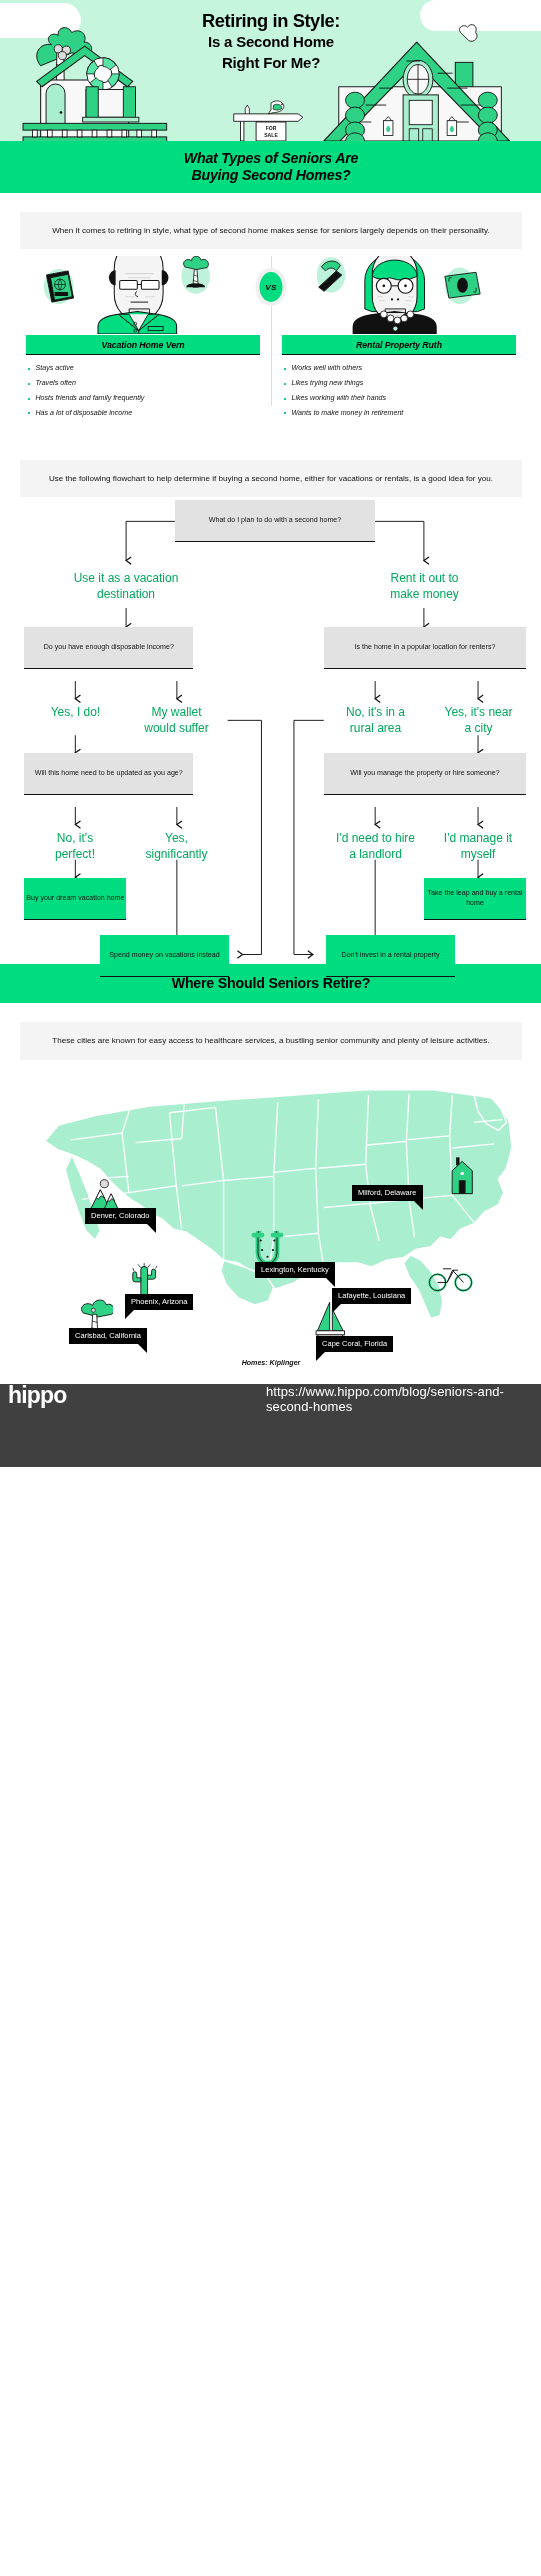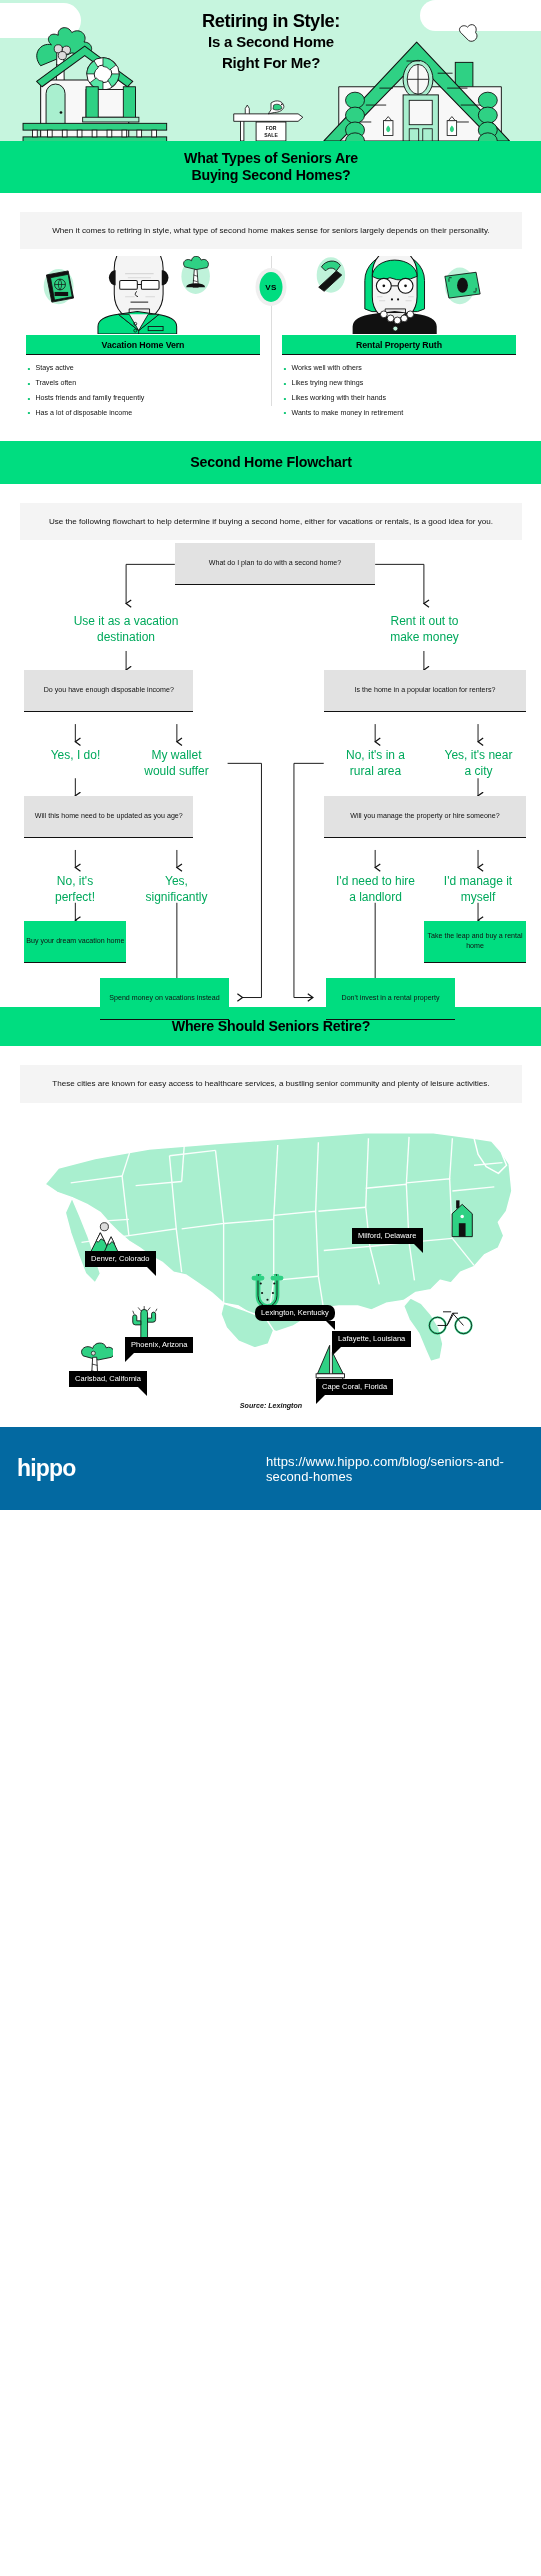--- a/index.html
+++ b/index.html
@@ -40,41 +40,42 @@
   .band {
     background: #00dd80;
     text-align: center;
     display: flex; align-items: center; justify-content: center;
     padding: 0 20.3px;
   }
   .band-title {
     font-size: 14.2px; font-weight: 800; color: #000;
     letter-spacing: -0.2px; line-height: 1.22;
   }
-  .band-h1 { height: 52px; }
+  .band-h1 { height: 52px; font-style: italic; }
   .band-h2 { height: 43px; }
   .band-h3 { height: 39px; }
 
   
   .callout {
     background: #f4f4f4;
     margin: 0 20.3px;
     padding: 12.2px 16.3px;
     text-align: center;
   }
   .callout p {
     font-size: 8.1px; line-height: 1.62; color: #111;
   }
   .sec-pad-top { height: 19px; }
 
   
   .personas {
     position: relative;
     display: flex;
     padding: 6.8px 15px 17.6px 15px;
+    font-style: italic;
   }
   .persona-col { width: 50%; padding: 0 11px; position: relative; }
   .persona-divider {
     position: absolute; left: 50%; top: 6.8px; bottom: 35px;
     width: 0.7px; background: #dddddd;
   }
   .persona-art { height: 75px; position: relative; }
   .vs-badge {
     position: absolute; left: 50%; top: 19px;
     transform: translateX(-50%);
@@ -169,24 +170,24 @@
     text-align: center;
     font-size: 7.1px;
     font-style: italic;
     font-weight: 700;
     color: #111;
     padding: 8.1px 0 17.6px 0;
   }
 
   
   .footer {
-    background: #0369a1;
+    background: #404040;
     height: 83px;
-    display: flex; align-items: center;
-    padding: 0 17px;
+    display: flex; 
+    padding: 0 8px;
     position: relative;
   }
   .logo {
     color: #fff;
     font-size: 23px;
     font-weight: 800;
     letter-spacing: -0.8px;
     line-height: 1;
   }
   .footer-url {
@@ -444,23 +445,20 @@
       <div class="persona-name">Rental Property Ruth</div>
       <ul class="persona-list">
         <li>Works well with others</li>
         <li>Likes trying new things</li>
         <li>Likes working with their hands</li>
         <li>Wants to make money in retirement</li>
       </ul>
     </div>
   </div>
 
-  <div class="band band-h2">
-    <div class="band-title">Second Home Flowchart</div>
-  </div>
 
   <div class="sec-pad-top"></div>
   <div class="callout">
     <p>Use the following flowchart to help determine if buying a second home, either for vacations or rentals, is a good idea for you.</p>
   </div>
 
   <div class="flow-wrap">
     <svg class="flow-svg" width="542" height="467" viewBox="0 0 800 690">
       <defs>
         <marker id="arr" markerWidth="9" markerHeight="9" refX="4.5" refY="7.4" orient="auto">
@@ -648,21 +646,21 @@
       <path d="M10 6 a14 14 0 0 1 28 0 L38 32 a14 16 0 0 1 -28 0 Z" fill="none" stroke="#111" stroke-width="1.3"></path>
       <path d="M4 6 L16 6 M32 6 L44 6" stroke="#2fd184" stroke-width="7" stroke-linecap="round"></path>
       <g fill="#111">
           <circle cx="14" cy="14" r="1.6"></circle>
           <circle cx="34" cy="14" r="1.6"></circle>
           <circle cx="16" cy="28" r="1.6"></circle>
           <circle cx="32" cy="28" r="1.6"></circle>
           <circle cx="24" cy="38" r="1.6"></circle>
         </g>
     </svg>
-    <div class="pin tail-right" style="left:255px; top:202px;border-radius:7px;">Lexington, Kentucky</div>
+    <div class="pin tail-right" style="left:255px; top:202px;">Lexington, Kentucky</div>
 
     <svg style="position:absolute;left:448px;top:96px;" width="28.4" height="39" viewBox="0 0 42 58">
       <rect x="12" y="2" width="5" height="12" fill="#111"></rect>
       <path d="M6 22 L21 8 L36 22 L36 56 L6 56 Z" fill="#2fd184" stroke="#111" stroke-width="1.4"></path>
       <circle cx="21" cy="26" r="2.6" fill="#fff"></circle>
       <rect x="16" y="36" width="10" height="20" fill="#111"></rect>
     </svg>
     <div class="pin tail-right" style="left:352px; top:125px;">Milford, Delaware</div>
 
     <svg style="position:absolute;left:428px;top:202px;" width="45" height="30" viewBox="0 0 66 44">
@@ -677,21 +675,21 @@
 
     <svg style="position:absolute;left:312px;top:241px;" width="38" height="42" viewBox="0 0 56 62">
       <path d="M26 2 L26 44 L8 44 Z" fill="#2fd184" stroke="#111" stroke-width="1.3"></path>
       <path d="M30 12 L30 44 L46 44 Z" fill="#2fd184" stroke="#111" stroke-width="1.3"></path>
       <rect x="6" y="44" width="42" height="6" fill="#fff" stroke="#111" stroke-width="1.3"></rect>
       <path d="M8 50 L46 50 L38 60 L16 60 Z" fill="#fff" stroke="#111" stroke-width="1.3"></path>
     </svg>
     <div class="pin tail-left" style="left:316px; top:276px;">Cape Coral, Florida</div>
   </div>
 
-  <div class="source-line">Source: Lexington</div>
+  <div class="source-line">Homes: Kiplinger</div>
 
   <div class="footer">
     <div class="logo">hippo</div>
     <div class="footer-url">https://www.hippo.com/blog/seniors-and-second-homes</div>
   </div>
 
 </div>
 
 
 </body></html>

